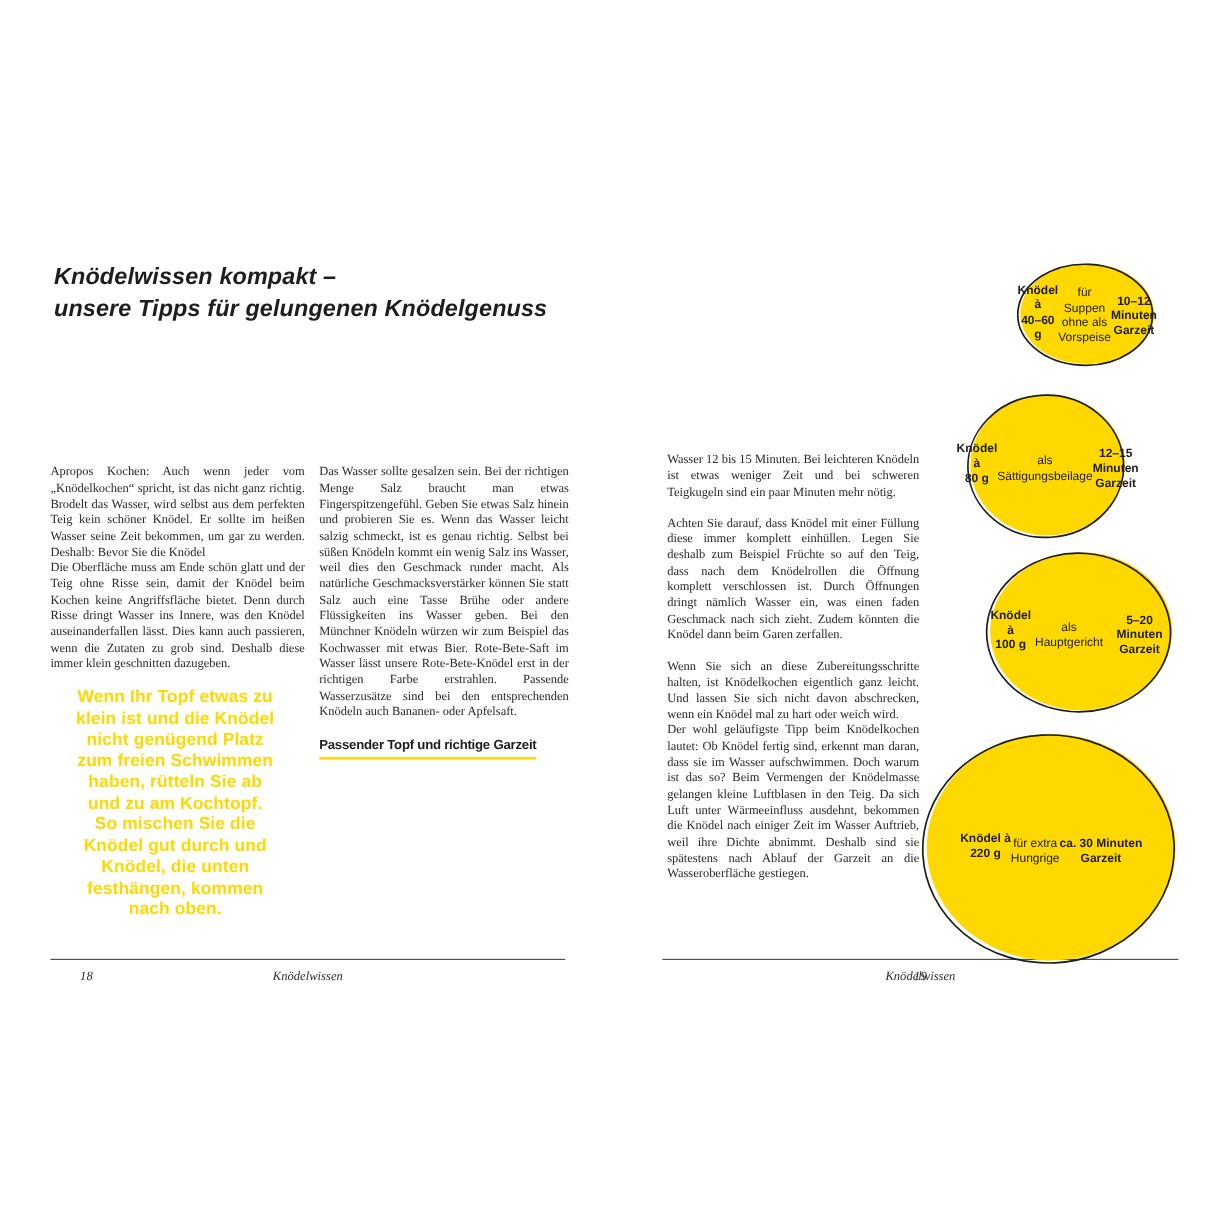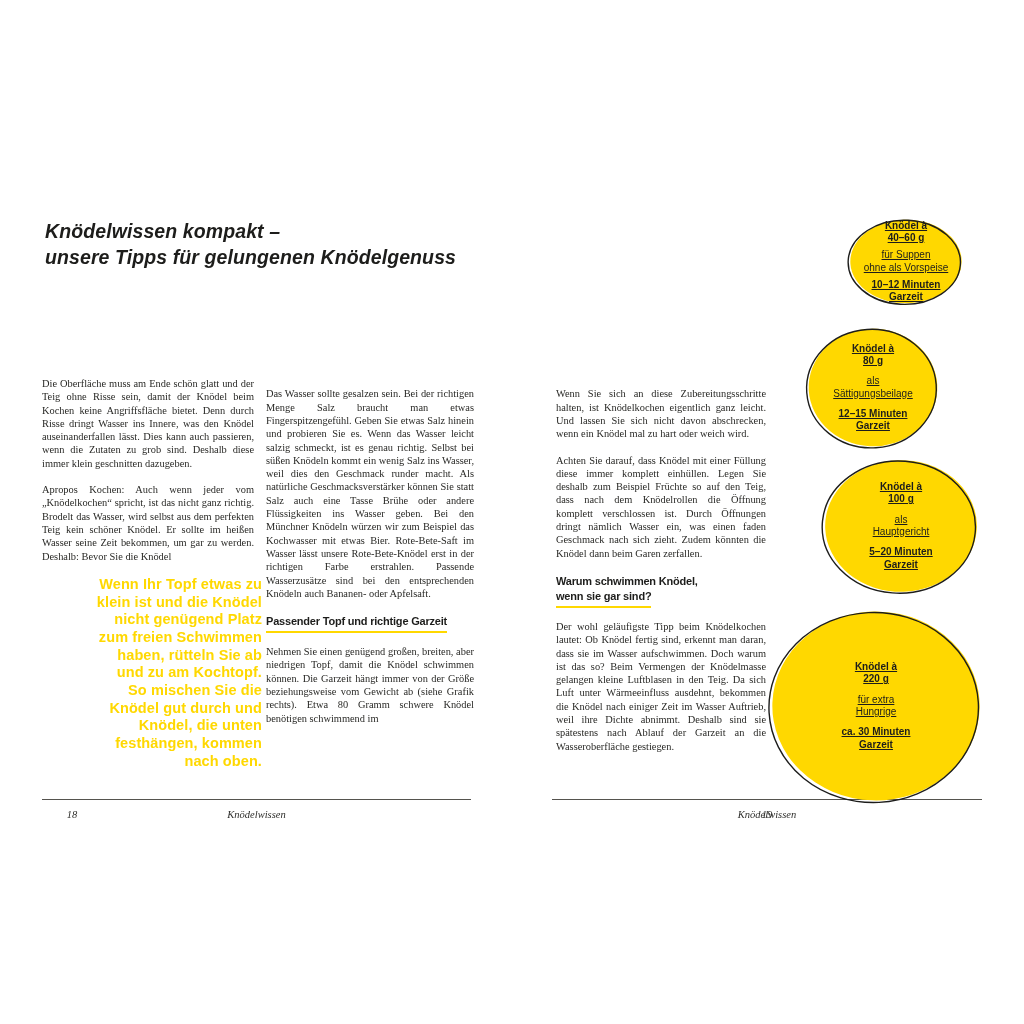--- a/index.html
+++ b/index.html
@@ -37,90 +37,86 @@
   }
   .underlined{
     display:inline-block;border-bottom:2.5px solid var(--color-yellow);
     padding-bottom:2px;white-space:nowrap;
   }
   
   .callout{
     margin-top:13px;margin-left:-12px;width:232px;
     font-family:"Liberation Sans",sans-serif;font-weight:700;
     font-size:14.5px;line-height:17.7px;color:var(--color-yellow);
-    text-align:right;white-space:pre-line;letter-spacing:.1px;
+    text-align:center;white-space:pre-line;letter-spacing:.1px;
   }
   
   .footer-rule{height:1px;background:var(--color-footer_rule);z-index:1;}
   .rule-left{left:42px;top:799px;width:429px;}
   .rule-right{left:552px;top:799px;width:430px;}
   .footer-text{
     top:808px;font-style:italic;font-size:10.5px;line-height:14px;
     color:#2E2E2B;z-index:1;
   }
   .fnum-left{left:42px;width:60px;text-align:center;}
   .ftitle-left{left:42px;width:429px;text-align:center;}
   .ftitle-right{left:552px;width:430px;text-align:center;}
   .fnum-right{left:552px;width:430px;text-align:center;}
   
   .circle{position:absolute;z-index:2;}
   .circle svg{position:absolute;left:0;top:0;width:100%;height:100%;overflow:visible;}
   .ctext{
     position:relative;width:100%;height:100%;
-    display:flex;flex-direction:column;justify-content:center;align-items:center;
+    display:flex;justify-content:center;align-items:center;
     text-align:center;font-family:"Liberation Sans",sans-serif;
     font-size:10px;line-height:12.3px;color:var(--color-ink);
-    white-space:pre-line;z-index:3;text-decoration:underline;
+    white-space:pre-line;z-index:3;
   }
   .c-weight{font-weight:700;}
   .c-purpose{margin-top:8px;font-weight:400;}
   .c-time{margin-top:8px;font-weight:700;}
   .c1{left:848px;top:217px;width:116px;height:89px;}
   .c1 .c-purpose,.c1 .c-time{margin-top:5px;}
   .c2{left:806px;top:325px;width:134px;height:125px;}
   .c3{left:822px;top:456px;width:158px;height:140px;}
   .c4{left:768px;top:606px;width:216px;height:200px;}
 </style>
 </head>
 <body>
 
 <h1 class="abs spread-title">Knödelwissen kompakt –
 unsere Tipps für gelungenen Knödelgenuss</h1>
 
 <div class="abs text-col col-l1">
+  <p class="bp" style="margin-bottom:0">Apropos Kochen: Auch wenn jeder vom „Knödelkochen“ spricht, ist das nicht ganz richtig. Brodelt das Wasser, wird selbst aus dem perfekten Teig kein schöner Knödel. Er sollte im heißen Wasser seine Zeit bekommen, um gar zu werden. Deshalb: Bevor Sie die Knödel</p>
   <p class="bp" style="margin:0">Die Oberfläche muss am Ende schön glatt und der Teig ohne Risse sein, damit der Knödel beim Kochen keine Angriffsfläche bietet. Denn durch Risse dringt Wasser ins Innere, was den Knödel auseinanderfallen lässt. Dies kann auch passieren, wenn die Zutaten zu grob sind. Deshalb diese immer klein geschnitten dazugeben.</p>
-  <p class="bp" style="margin-bottom:0">Apropos Kochen: Auch wenn jeder vom „Knödelkochen“ spricht, ist das nicht ganz richtig. Brodelt das Wasser, wird selbst aus dem perfekten Teig kein schöner Knödel. Er sollte im heißen Wasser seine Zeit bekommen, um gar zu werden. Deshalb: Bevor Sie die Knödel</p>
   <div class="callout">Wenn Ihr Topf etwas zu
 klein ist und die Knödel
 nicht genügend Platz
 zum freien Schwimmen
 haben, rütteln Sie ab
 und zu am Kochtopf.
 So mischen Sie die
 Knödel gut durch und
 Knödel, die unten
 festhängen, kommen
 nach oben.</div>
 </div>
 
 <div class="abs text-col col-l2">
   <p class="bp" style="margin-bottom:0">Das Wasser sollte gesalzen sein. Bei der richtigen Menge Salz braucht man etwas Fingerspitzengefühl. Geben Sie etwas Salz hinein und probieren Sie es. Wenn das Wasser leicht salzig schmeckt, ist es genau richtig. Selbst bei süßen Knödeln kommt ein wenig Salz ins Wasser, weil dies den Geschmack runder macht. Als natürliche Geschmacksverstärker können Sie statt Salz auch eine Tasse Brühe oder andere Flüssigkeiten ins Wasser geben. Bei den Münchner Knödeln würzen wir zum Beispiel das Kochwasser mit etwas Bier. Rote-Bete-Saft im Wasser lässt unsere Rote-Bete-Knödel erst in der richtigen Farbe erstrahlen. Passende Wasserzusätze sind bei den entsprechenden Knödeln auch Bananen- oder Apfelsaft.</p>
   <div class="heading-wrap sec-heading">
     <span class="underlined">Passender Topf und richtige Garzeit</span>
   </div>
-  <p class="bp" style="margin:0">Nehmen Sie einen genügend großen, breiten, aber niedrigen Topf, damit die Knödel schwimmen können. Die Garzeit hängt immer von der Größe beziehungsweise vom Gewicht ab (siehe Grafik rechts). Etwa 80 Gramm schwere Knödel benötigen schwimmend im</p>
 </div>
 
 <div class="abs text-col col-r1">
+  <p class="bp" style="margin:0">Wasser 12 bis 15 Minuten. Bei leichteren Knödeln ist etwas weniger Zeit und bei schweren Teigkugeln sind ein paar Minuten mehr nötig.</p>
+  <p class="bp">Achten Sie darauf, dass Knödel mit einer Füllung diese immer komplett einhüllen. Legen Sie deshalb zum Beispiel Früchte so auf den Teig, dass nach dem Knödelrollen die Öffnung komplett verschlossen ist. Durch Öffnungen dringt nämlich Wasser ein, was einen faden Geschmack nach sich zieht. Zudem könnten die Knödel dann beim Garen zerfallen.</p>
   <p class="bp" style="margin-bottom:0">Wenn Sie sich an diese Zubereitungsschritte halten, ist Knödelkochen eigentlich ganz leicht. Und lassen Sie sich nicht davon abschrecken, wenn ein Knödel mal zu hart oder weich wird.</p>
-  <p class="bp">Achten Sie darauf, dass Knödel mit einer Füllung diese immer komplett einhüllen. Legen Sie deshalb zum Beispiel Früchte so auf den Teig, dass nach dem Knödelrollen die Öffnung komplett verschlossen ist. Durch Öffnungen dringt nämlich Wasser ein, was einen faden Geschmack nach sich zieht. Zudem könnten die Knödel dann beim Garen zerfallen.</p>
-  <div class="heading-wrap sec-heading">
-    <div>Warum schwimmen Knödel,</div>
-    <span class="underlined">wenn sie gar sind?</span>
-  </div>
   <p class="bp" style="margin:0">Der wohl geläufigste Tipp beim Knödelkochen lautet: Ob Knödel fertig sind, erkennt man daran, dass sie im Wasser aufschwimmen. Doch warum ist das so? Beim Vermengen der Knödelmasse gelangen kleine Luftblasen in den Teig. Da sich Luft unter Wärmeeinfluss ausdehnt, bekommen die Knödel nach einiger Zeit im Wasser Auftrieb, weil ihre Dichte abnimmt. Deshalb sind sie spätestens nach Ablauf der Garzeit an die Wasseroberfläche gestiegen.</p>
 </div>
 
 <div class="circle c1">
   <svg viewBox="0 0 100 100" preserveAspectRatio="none" aria-hidden="true">
     <ellipse cx="50" cy="50" rx="48" ry="47" fill="var(--color-yellow)" transform="rotate(-3 50 50)"></ellipse>
     <ellipse cx="48.6" cy="51" rx="48.4" ry="47.3" fill="none" stroke="var(--color-ink)" stroke-width="1.4" vector-effect="non-scaling-stroke" transform="rotate(4 50 50)"></ellipse>
   </svg>
   <div class="ctext">
     <div class="c-weight">Knödel à

